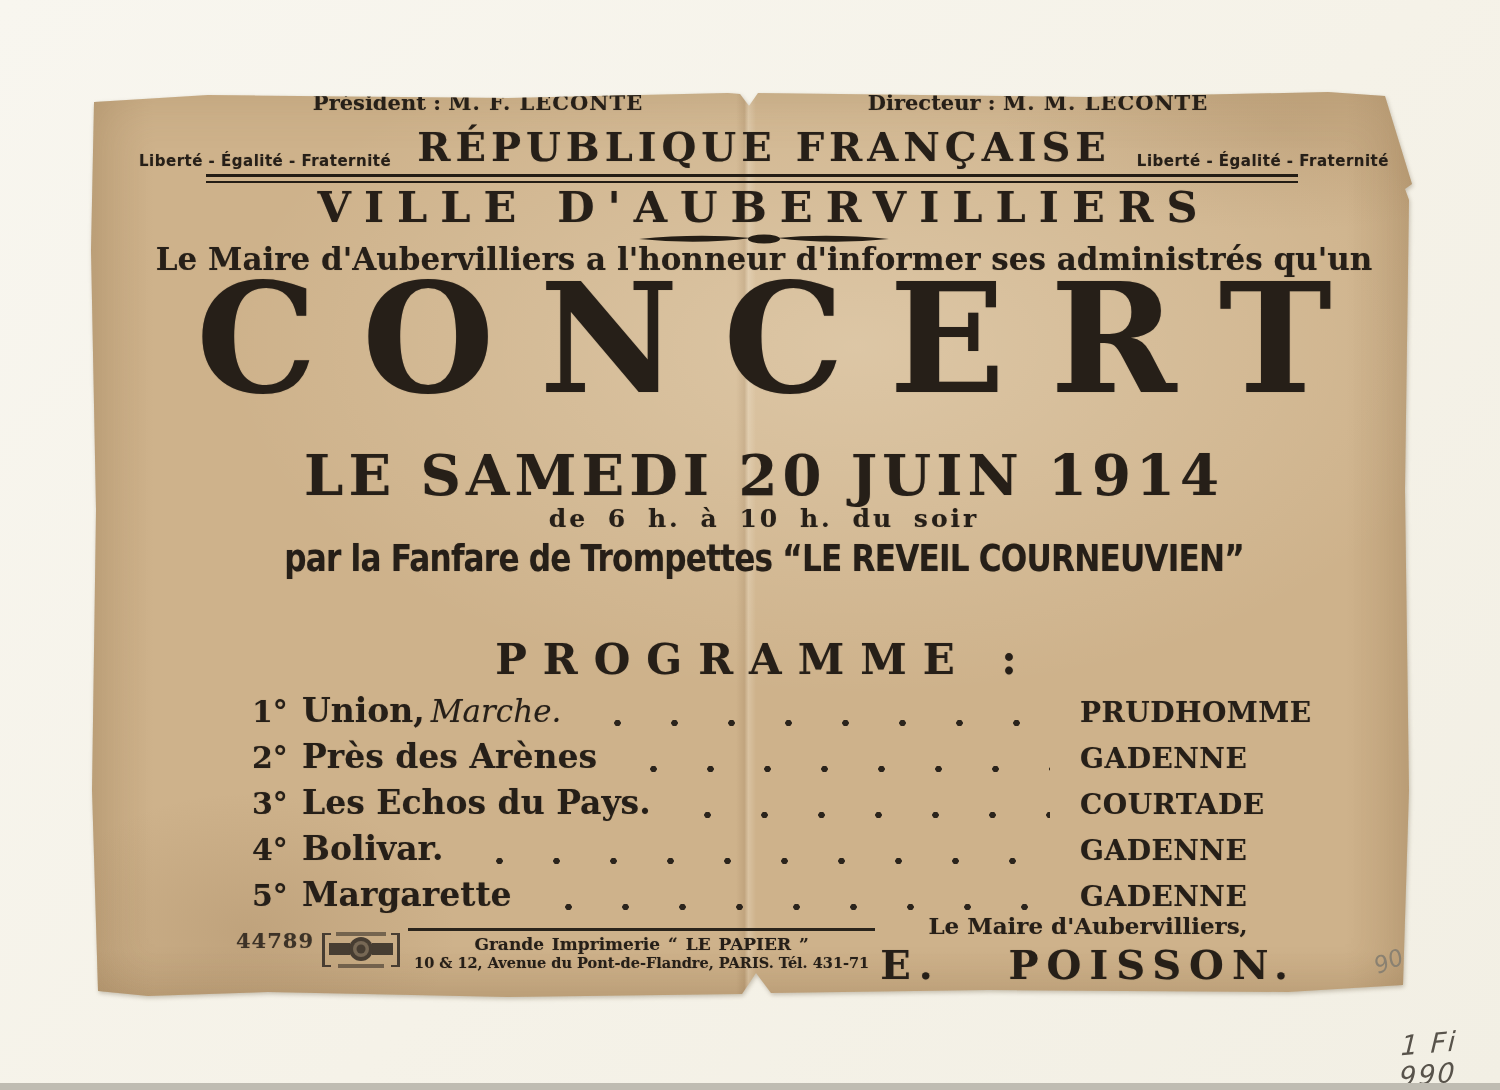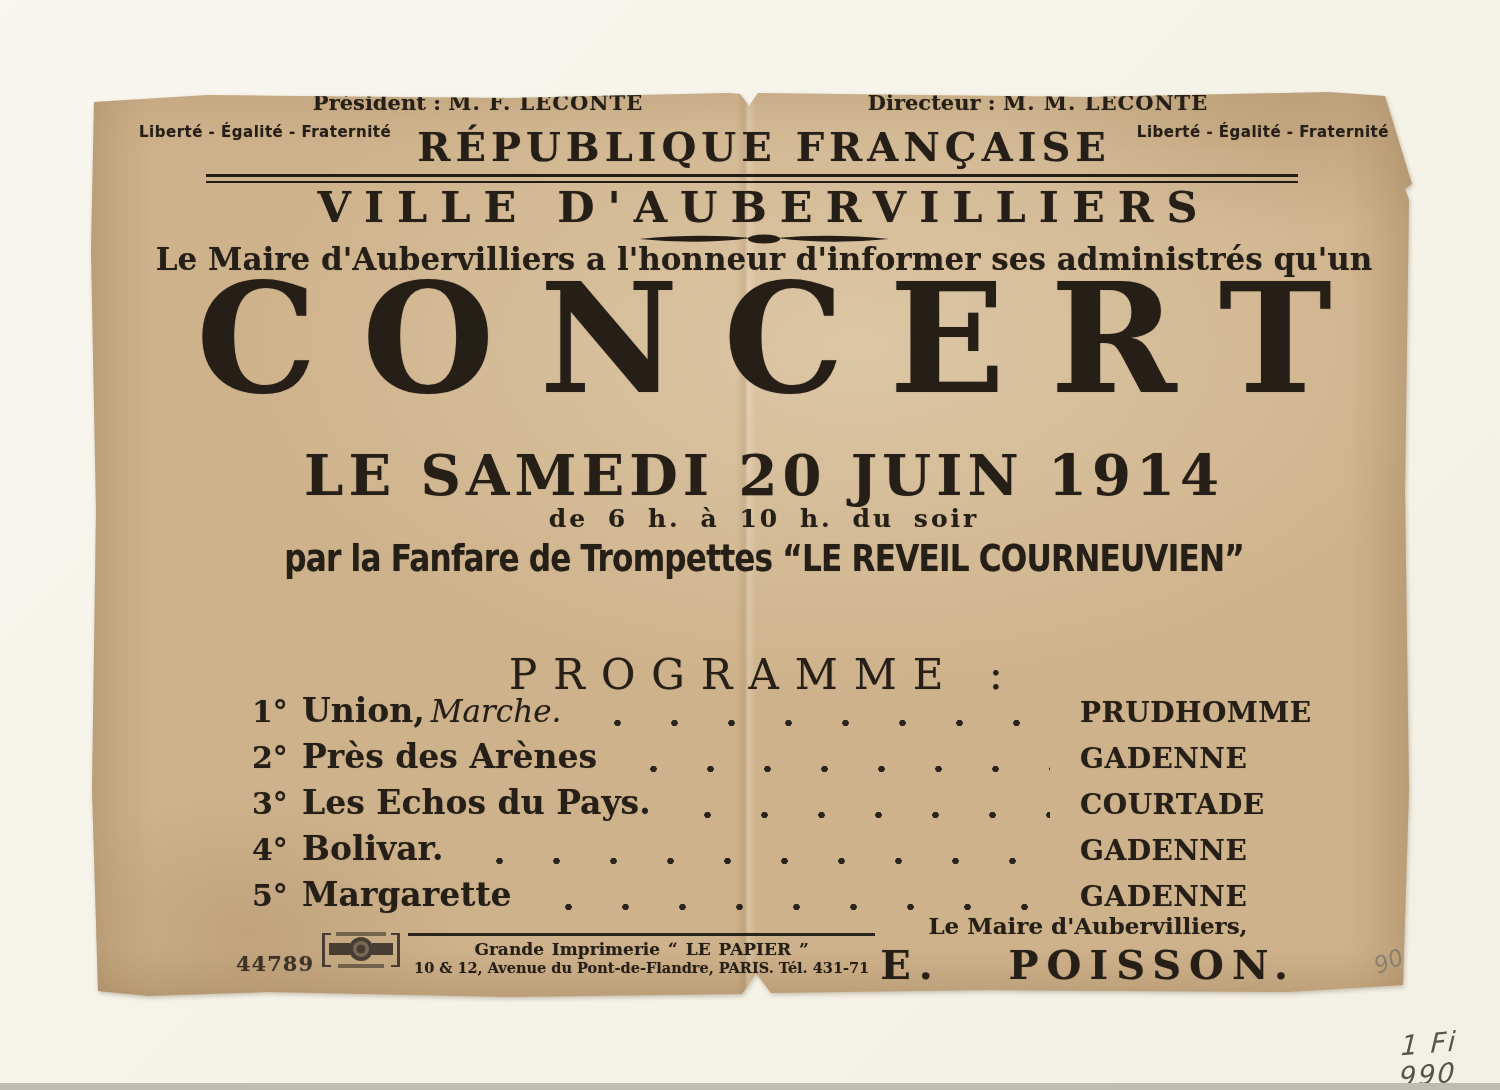--- a/index.html
+++ b/index.html
@@ -34,21 +34,21 @@
       420px 907px,180px 902px,60px 906px,10px 901px,
       4px 700px,8px 420px,3px 160px);
     text-shadow:0 0 1px rgba(38,31,24,.35);
   }
   .fold-crease {
     position:absolute; left:648px; top:0; bottom:0; width:20px;
     background:linear-gradient(90deg, rgba(105,72,38,0) 0%, rgba(105,72,38,.13) 42%, rgba(255,250,238,.22) 62%, rgba(105,72,38,0) 100%);
   }
   .line { position:absolute; left:14px; right:-14px; text-align:center; white-space:nowrap; }
 
-  .header-row { top:33px; display:flex; justify-content:center; align-items:flex-start; gap:26px; }
+  .header-row { top:33px; display:flex; justify-content:center; align-items:flex-end; gap:26px; }
   .motto { font-family:"DejaVu Sans", sans-serif; font-weight:bold; font-size:15px; letter-spacing:.5px; }
   .republic { font-weight:bold; font-size:40px; letter-spacing:5px; }
 
   .double-rule { position:absolute; top:84px; left:118px; width:1092px; }
   .double-rule .r1 { height:3px; background:#241d15; }
   .double-rule .r2 { height:2px; background:#241d15; margin-top:4px; }
 
   .city-title { top:92px; font-weight:bold; font-size:43px; letter-spacing:13px; }
   .ornament { top:141px; }
   .intro-line { top:151px; font-weight:bold; font-size:31px; }
@@ -59,33 +59,33 @@
   .time-line { top:414px; font-weight:bold; font-size:25px; letter-spacing:3px; word-spacing:8px; }
   .band-line { top:446px; font-size:38px; }
   .band-line .squeeze { display:inline-block; transform:scaleX(.82);
     font-family:"DejaVu Sans", sans-serif; font-weight:bold; letter-spacing:-1px; }
   .officials { top:510px; display:flex; }
   .off-block { position:absolute; text-align:center; font-size:21px; }
   .off-president { left:150px; width:480px; }
   .off-director { left:710px; width:480px; }
   .off-label { font-weight:bold; }
   .off-name { font-weight:bold; letter-spacing:1px; }
-  .programme-heading { top:560px; font-weight:normal; font-size:42px; letter-spacing:16px; }
+  .programme-heading { top:545px; font-weight:bold; font-size:42px; letter-spacing:16px; }
 
   .programme { position:absolute; top:601px; left:164px; width:1016px; }
   .prog-row { display:flex; align-items:baseline; height:46px; }
   .prog-num { width:50px; font-weight:bold; font-size:30px; flex:none; }
   .prog-title { font-weight:bold; font-size:33px; white-space:nowrap; flex:none; }
   .prog-title-italic { font-style:italic; font-weight:normal; font-size:31px; white-space:nowrap; flex:none; margin-left:6px; }
   .dot-leader { flex:1; align-self:flex-end; height:10px; margin:0 30px 10px 26px;
     background-image:radial-gradient(circle, #2b241c 3px, transparent 3.5px);
     background-size:57px 10px; background-repeat:repeat-x; background-position:2px 1px; }
   .prog-composer { width:188px; flex:none; font-weight:bold; font-size:28px; letter-spacing:.5px; white-space:nowrap; }
 
-  .imprint { position:absolute; top:838px; left:148px; display:flex; align-items:flex-end; gap:8px; }
+  .imprint { position:absolute; top:838px; left:148px; display:flex; align-items:flex-start; gap:8px; }
   .imprint-number { font-size:21px; letter-spacing:1px; font-weight:bold; opacity:.85; }
   .imprint-stamp { flex:none; opacity:.9; }
   .imprint-text { text-align:center; border-top:3px solid #2a241c; padding:3px 6px 0 6px; }
   .imprint-name { font-weight:bold; font-size:17px; word-spacing:2px; }
   .imprint-address { font-weight:bold; font-size:14.5px; }
 
   .signature { position:absolute; top:822px; left:760px; width:480px; text-align:center; }
   .sig-title { font-weight:bold; font-size:23px; }
   .sig-name { font-weight:bold; font-size:40px; letter-spacing:8px; word-spacing:46px; margin-top:2px; }
 

